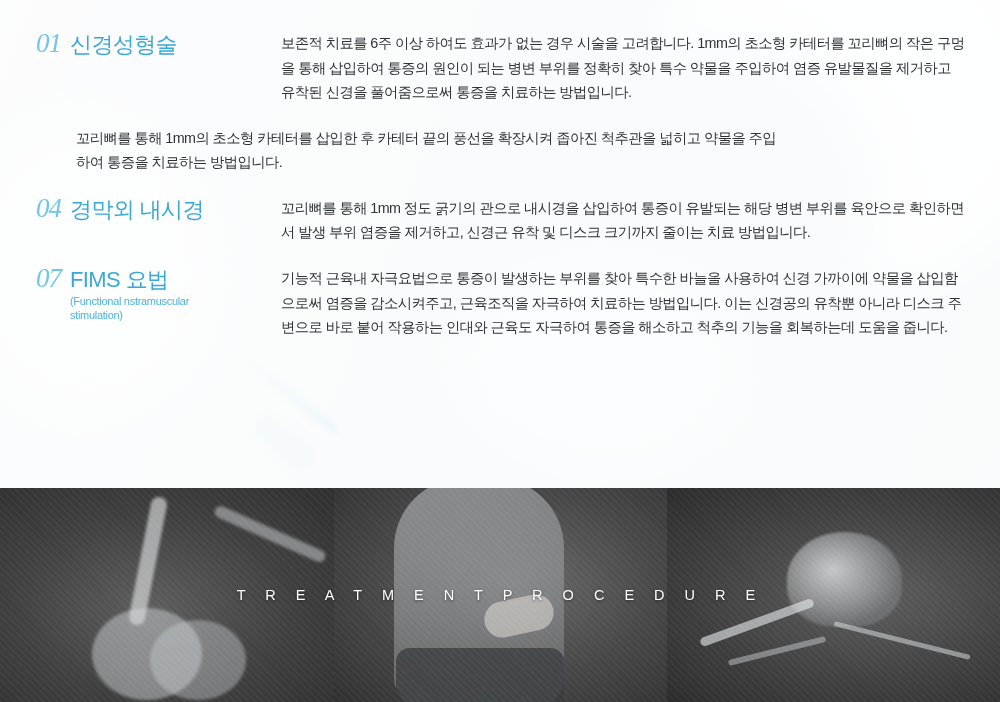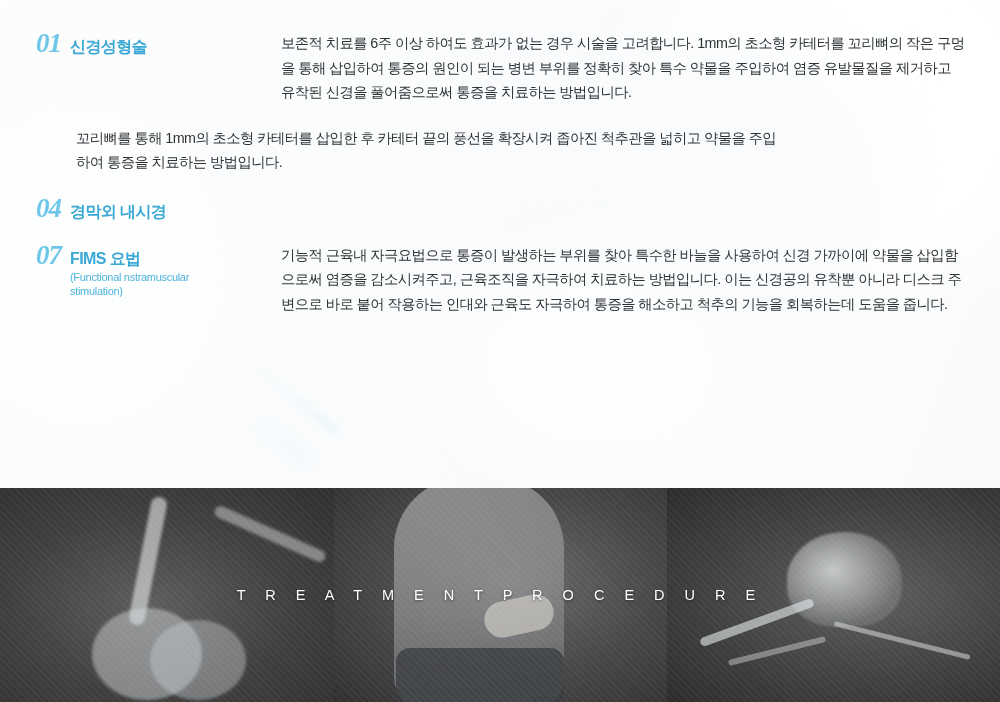--- a/index.html
+++ b/index.html
@@ -63,30 +63,30 @@
     width: 205px;
     flex: 0 0 205px;
     display: flex;
     align-items: baseline;
     padding-top: 2px;
   }
   .num {
     font-family: "Liberation Serif", serif;
     font-style: italic;
     font-size: 27px;
-    font-weight: bold;
+    font-weight: normal;
     color: #6ec6e8;
     letter-spacing: -1px;
     margin-right: 9px;
     line-height: 1;
   }
   .ttl-wrap { display: flex; flex-direction: column; }
   .ttl {
-    font-size: 16px;
-    font-weight: bold;
+    font-size: 22px;
+    font-weight: normal;
     color: #3aa8d4;
     letter-spacing: -0.6px;
     line-height: 1.15;
   }
   .sub {
     font-size: 11px;
     color: #4fb3dc;
     line-height: 1.25;
     margin-top: 3px;
     letter-spacing: -0.3px;
@@ -229,20 +229,21 @@
     </div>
 
 
     <div class="row">
       <div class="row-title">
         <span class="num">04</span>
         <span class="ttl-wrap">
           <span class="ttl">경막외 내시경</span>
         </span>
       </div>
+      <div class="desc">꼬리뼈를 통해 1mm 정도 굵기의 관으로 내시경을 삽입하여 통증이 유발되는 해당 병변 부위를 육안으로 확인하면서 발생 부위 염증을 제거하고, 신경근 유착 및 디스크 크기까지 줄이는 치료 방법입니다.</div>
     </div>
 
     <div class="row">
       <div class="row-title">
         <span class="num">07</span>
         <span class="ttl-wrap">
           <span class="ttl">FIMS 요법</span>
           <span class="sub">(Functional nstramuscular stimulation)</span>
         </span>
       </div>

